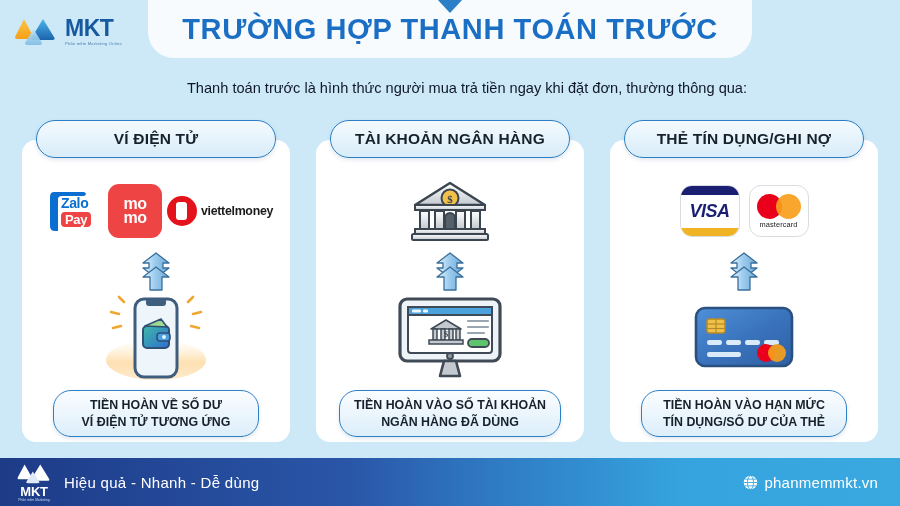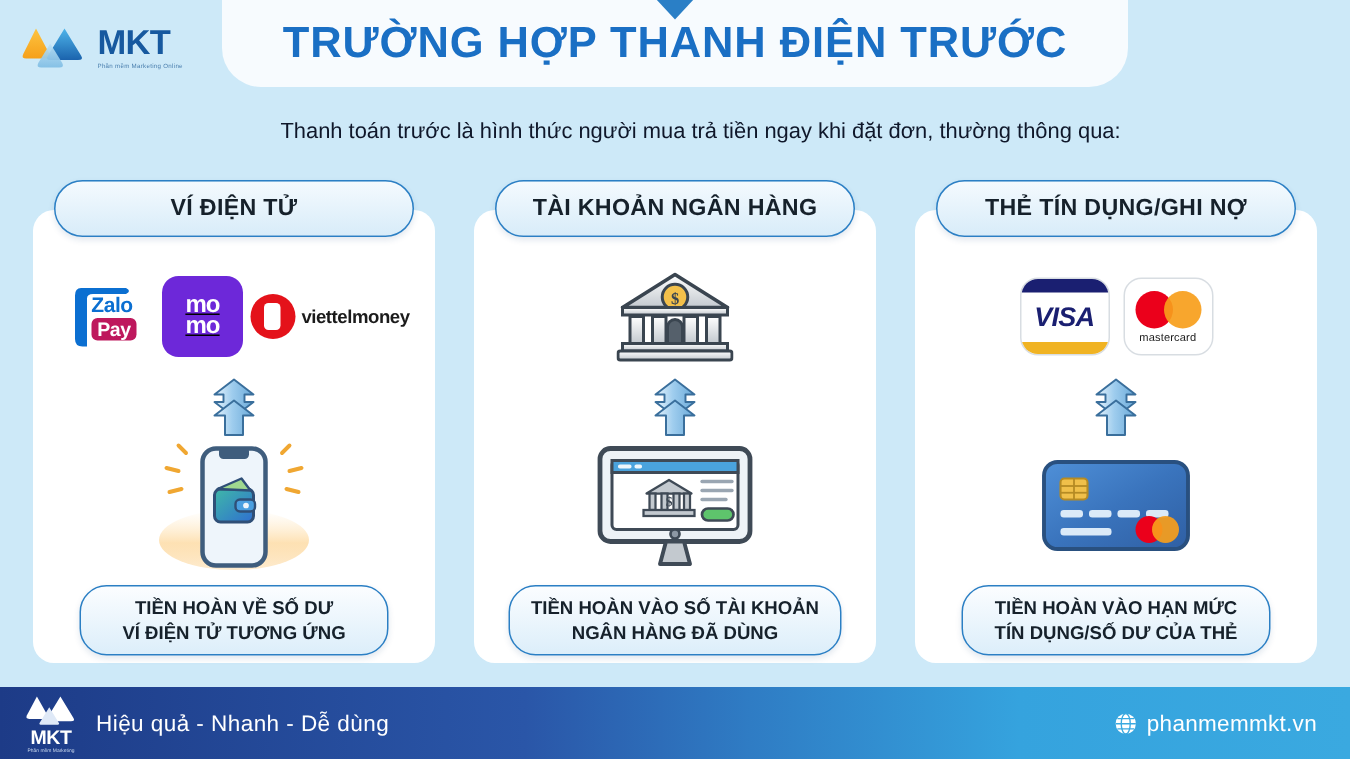--- a/index.html
+++ b/index.html
@@ -124,26 +124,26 @@
     background: #fff; border-radius: 9px;
     display: flex; align-items: center; justify-content: center;
   }
   .zalopay { width: 54px; height: 54px; }
   .momo    { width: 56px; height: 56px; }
   .viettel { width: 96px; height: 40px; gap: 4px; }
 
   .zp-inner { display:flex; flex-direction:column; align-items:flex-start; line-height:1; }
   .zp-zalo { font-size: 14px; font-weight: bold; color:#0b6fd1; letter-spacing:-.3px; }
   .zp-pay {
-    margin-top: 2px; background:#be185d; color:#fff; font-size:13px;
+    margin-top: 2px; background:#ef4444; color:#fff; font-size:13px;
     font-weight:bold; border-radius:4px; padding:1px 4px; letter-spacing:-.3px;
   }
   .momo-box {
-    width: 54px; height: 54px; background:#6d28d9; border-radius:11px;
-    display:flex; align-items:center; justify-content:center;text-decoration:underline;
+    width: 54px; height: 54px; background:#ef4444; border-radius:11px;
+    display:flex; align-items:center; justify-content:center;
   }
   .momo-inner {
     display:flex; flex-direction:column; align-items:center; justify-content:center;
     line-height:.88;
   }
   .momo-inner span { font-size: 16px; font-weight:bold; color:#fff; letter-spacing:-.6px; }
   .vt-badge {
     width: 30px; height: 30px; border-radius: 50%; background:#e4121a;
     display:flex; align-items:center; justify-content:center; flex:0 0 auto;
   }
@@ -198,21 +198,21 @@
         <path d="M58 6 L80 42 Q84 48 76 48 L40 48 Q32 48 36 42 Z" fill="url(#gBl)"></path>
         <path d="M39 26 L55 52 Q58 58 51 58 L27 58 Q20 58 23 52 Z" fill="url(#gLb)" opacity=".92"></path>
       </svg>
       <div class="logo-text-wrap">
         <div class="logo-word">MKT</div>
         <div class="logo-tag">Phần mềm Marketing Online</div>
       </div>
     </div>
 
     <div class="title-plate">
-      <div class="page-title">TRƯỜNG HỢP THANH ĐIỆN TRƯỚC</div>
+      <div class="page-title">TRƯỜNG HỢP THANH TOÁN TRƯỚC</div>
     </div>
   </div>
 
   <div class="subtitle">Thanh toán trước là hình thức người mua trả tiền ngay khi đặt đơn, thường thông qua:</div>
 
   <div class="columns">
 
     <div class="col">
       <div class="col-card"></div>
 

